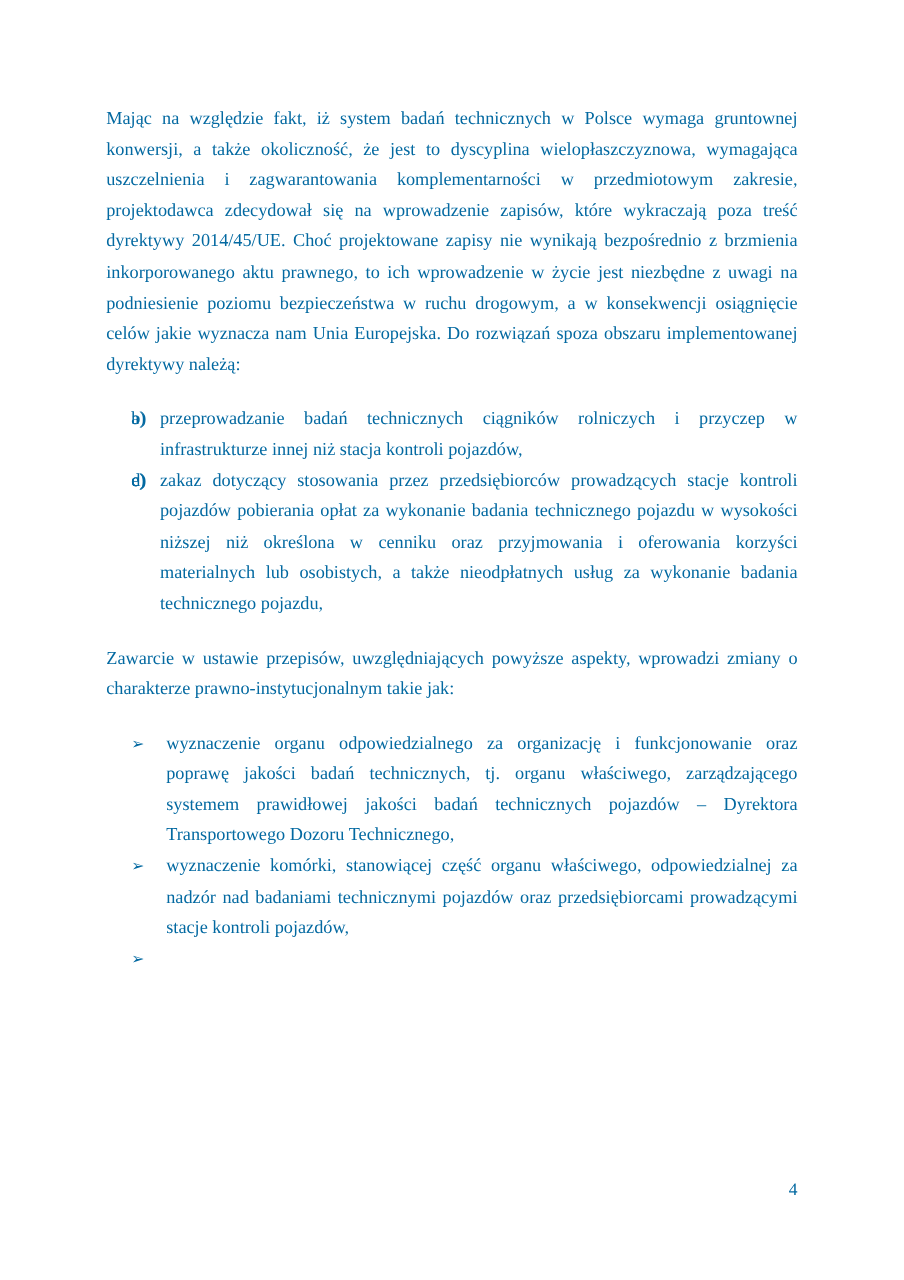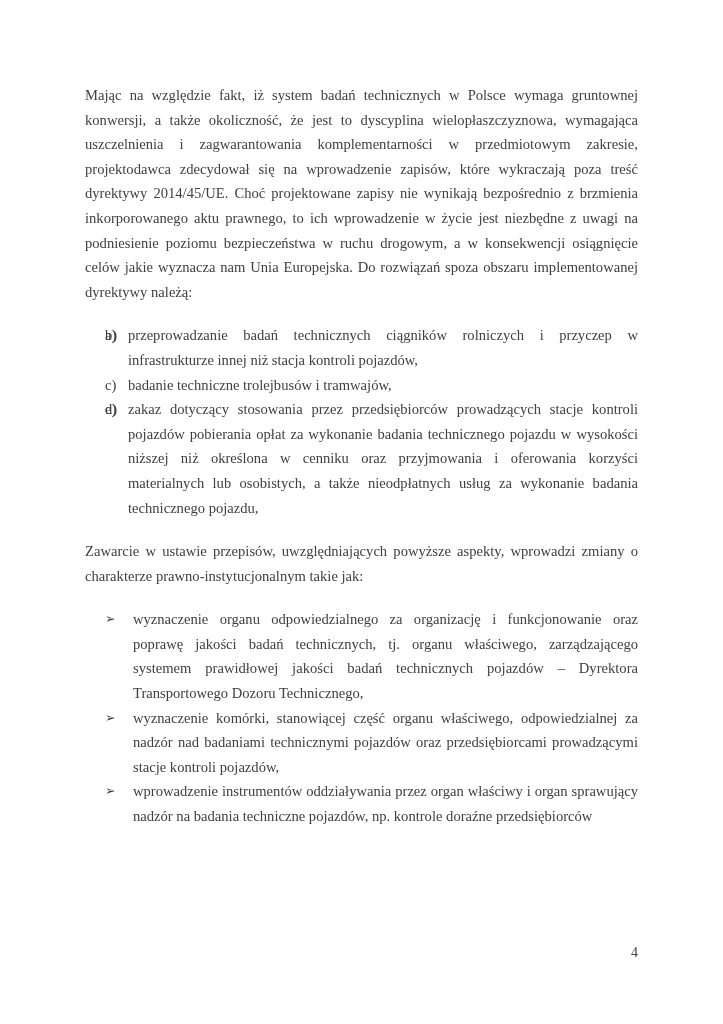--- a/index.html
+++ b/index.html
@@ -7,21 +7,21 @@
     padding: 0;
     background: #ffffff;
   }
   .page {
     position: relative;
     width: 723px;
     height: 1024px;
     background: #ffffff;
     overflow: hidden;
     font-family: "Liberation Serif", serif;
-    color: #404040;
+    color: #0369a1;
   }
   .content {
     position: absolute;
     left: 85px;
     top: 83px;
     width: 553px;
     font-size: 14.6px;
     line-height: 24.6px;
     text-align: justify;
   }
@@ -73,21 +73,20 @@
     <div class="list letter-list">
       <div class="li">
         <span class="marker">a)</span>
       </div>
       <div class="li">
         <span class="marker">b)</span>
         <span class="li-text">przeprowadzanie badań technicznych ciągników rolniczych i przyczep w infrastrukturze innej niż stacja kontroli pojazdów,</span>
       </div>
       <div class="li">
         <span class="marker">c)</span>
-        <span class="li-text">badanie techniczne trolejbusów i tramwajów,</span>
       </div>
       <div class="li">
         <span class="marker">d)</span>
       </div>
       <div class="li">
         <span class="marker">e)</span>
         <span class="li-text">zakaz dotyczący stosowania przez przedsiębiorców prowadzących stacje kontroli pojazdów pobierania opłat za wykonanie badania technicznego pojazdu w wysokości niższej niż określona w cenniku oraz przyjmowania i oferowania korzyści materialnych lub osobistych, a także nieodpłatnych usług za wykonanie badania technicznego pojazdu,</span>
       </div>
     </div>
 
@@ -97,20 +96,19 @@
       <div class="li">
         <span class="marker">➢</span>
         <span class="li-text">wyznaczenie organu odpowiedzialnego za organizację i funkcjonowanie oraz poprawę jakości badań technicznych, tj. organu właściwego, zarządzającego systemem prawidłowej jakości badań technicznych pojazdów – Dyrektora Transportowego Dozoru Technicznego,</span>
       </div>
       <div class="li">
         <span class="marker">➢</span>
         <span class="li-text">wyznaczenie komórki, stanowiącej część organu właściwego, odpowiedzialnej za nadzór nad badaniami technicznymi pojazdów oraz przedsiębiorcami prowadzącymi stacje kontroli pojazdów,</span>
       </div>
       <div class="li">
         <span class="marker">➢</span>
-        <span class="li-text">wprowadzenie instrumentów oddziaływania przez organ właściwy i organ sprawujący nadzór na badania techniczne pojazdów, np. kontrole doraźne przedsiębiorców</span>
       </div>
     </div>
 
   </div>
 
   <div class="page-number">4</div>
 </div>
 
 </body></html>

